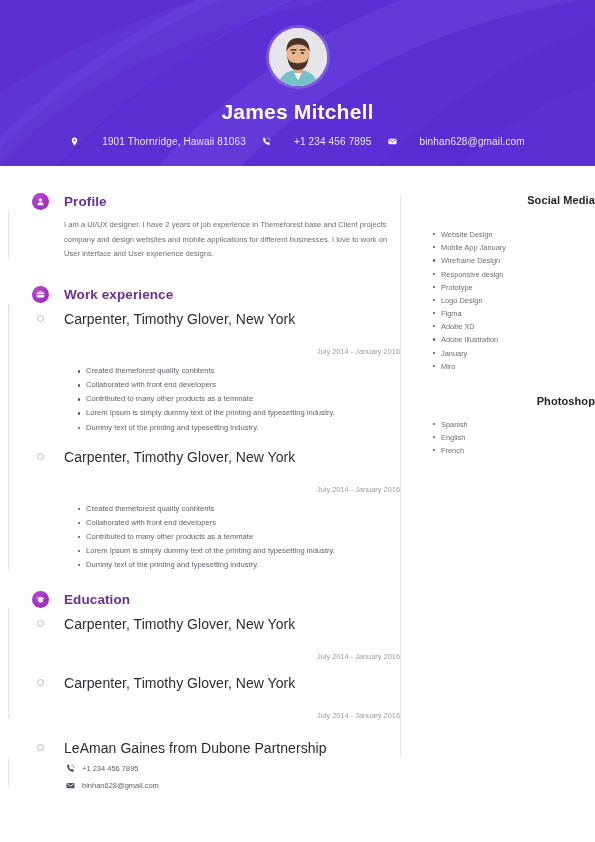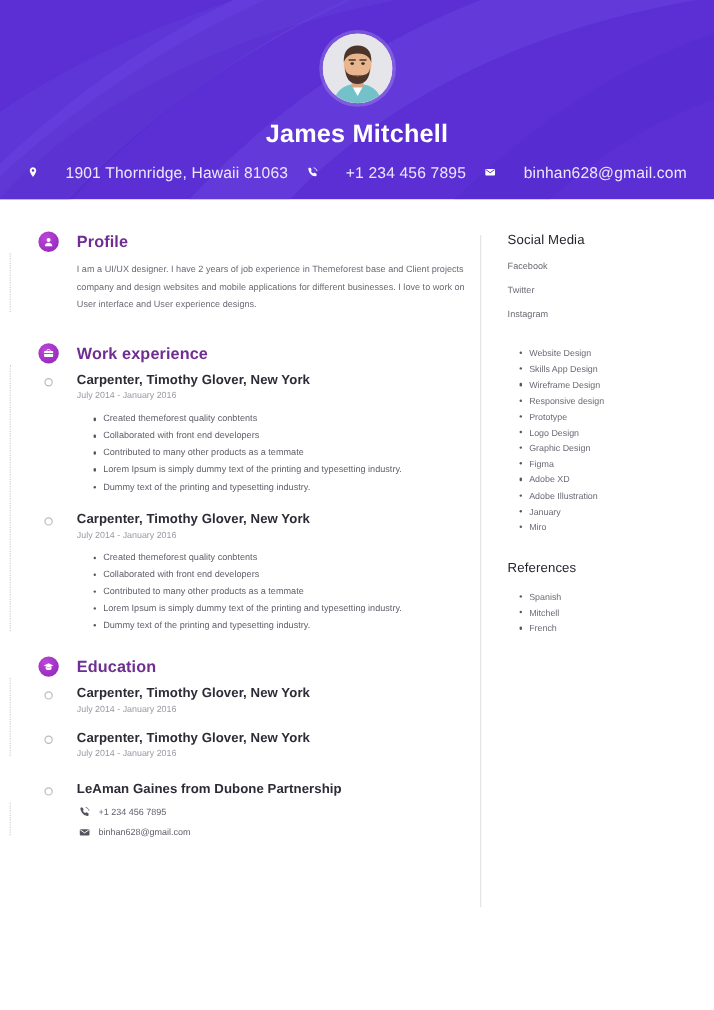--- a/index.html
+++ b/index.html
@@ -57,21 +57,21 @@
   .contact-row {
     margin-top: 12px;
     display: flex;
     align-items: center;
     gap: 16px;
   }
   .contact-item {
     display: flex;
     align-items: center;
     gap: 23px;
-    font-size: 13px;
+    font-size: 10px;
     color: #ece6fb;
     letter-spacing: 0.15px;
   }
   .contact-item .ci-icon {
     display: inline-flex;
     width: 9px;
     height: 9px;
     align-items: center;
     justify-content: center;
   }
@@ -157,29 +157,30 @@
     position: absolute;
     left: -27.5px;
     top: 4px;
     width: 5px;
     height: 5px;
     border-radius: 50%;
     border: 1px solid #b9b9c2;
     background: #ffffff;
   }
   .entry-title {
-    font-size: 11px;
-    font-weight: bold;
+    font-size: 14px;
+    font-weight: normal;
     color: #2c2c36;
     letter-spacing: 0.05px;
   }
   .entry-date {
-    margin-top: 2px;
+    margin-top: 20px;
     font-size: 7.4px;
     color: #9a9aa4;
+    text-align: right;
   }
   .entry-bullets {
     margin: 8px 0 0 0;
     padding-left: 14px;
     list-style: none;
   }
   .entry-bullets li {
     position: relative;
     font-size: 7.6px;
     line-height: 1.85;
@@ -217,24 +218,25 @@
   .ref-line .rl-icon svg { display: block; }
   .ref-line .rl-text {
     font-size: 7.5px;
     color: #61616c;
   }
 
   
   .side-block { margin-bottom: 22px; }
   .side-title {
     font-size: 11px;
-    font-weight: normal;
+    font-weight: bold;
     color: #24242e;
     margin-bottom: 11px;
     letter-spacing: 0.1px;
+    text-align: right;
   }
   .side-links { list-style: none; margin: 0; padding: 0; }
   .side-links li {
     font-size: 7.6px;
     color: #6b6b76;
     margin-bottom: 11px;
   }
   .side-bullets {
     list-style: none;
     margin: 0;
@@ -458,47 +460,41 @@
     </div>
 
   </div>
 
   <div class="col-divider"></div>
 
   <div class="col-side">
 
     <div class="side-block">
       <div class="side-title">Social Media</div>
-      <ul class="side-links">
-        <li>Facebook</li>
-        <li>Twitter</li>
-        <li>Instagram</li>
-      </ul>
     </div>
 
     <div class="side-block">
       <ul class="side-bullets">
         <li>Website Design</li>
-        <li>Skills App Design</li>
+        <li>Mobile App January</li>
         <li>Wireframe Design</li>
         <li>Responsive design</li>
         <li>Prototype</li>
         <li>Logo Design</li>
-        <li>Graphic Design</li>
         <li>Figma</li>
         <li>Adobe XD</li>
         <li>Adobe Illustration</li>
         <li>January</li>
         <li>Miro</li>
       </ul>
     </div>
 
     <div class="side-block">
-      <div class="side-title">References</div>
+      <div class="side-title">Photoshop</div>
       <ul class="side-bullets">
         <li>Spanish</li>
-        <li>Mitchell</li>
+        <li>English</li>
         <li>French</li>
       </ul>
     </div>
 
   </div>
 </div>
 
 </body></html>

